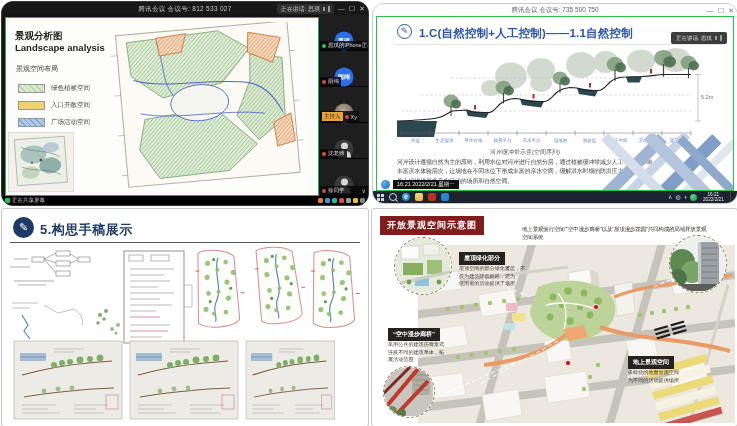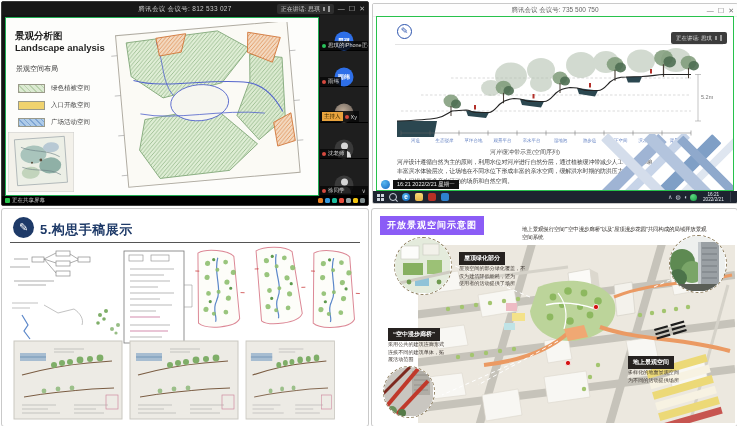--- a/index.html
+++ b/index.html
@@ -1,19 +1,19 @@
 <!DOCTYPE html>
 <html><head>
 <meta charset="utf-8">
 <style>
   html,body{margin:0;padding:0;background:#fff;}
   #root{position:relative;width:737px;height:426px;background:#fff;overflow:hidden;
         font-family:"Liberation Sans","DejaVu Sans",sans-serif;}
   .p{position:absolute;}
-  .panel{position:absolute;overflow:hidden;border-radius:2px;}
+  .panel{position:absolute;overflow:hidden;border-radius:12px;}
 
   
   .tl{left:1px;top:1px;width:366px;height:203px;background:#141414;border:1px solid #3a3a3a;}
   .tl-titlebar{position:absolute;left:0;top:0;right:0;height:13px;background:#181818;}
   .tl-title{position:absolute;left:0;right:0;top:3px;text-align:center;font-size:6.5px;color:#c8c8c8;letter-spacing:.3px;}
   .tl-toast{position:absolute;right:34px;top:2px;height:10px;background:#2e2e2e;border-radius:2px;
             display:flex;align-items:center;gap:3px;padding:0 4px;}
   .tl-toast .txt{font-size:6px;color:#cfcfcf;white-space:nowrap;}
   .sigbar{width:2px;height:4px;background:#9a9a9a;display:inline-block;}
   .sigbar.tall{height:6px;}
@@ -103,21 +103,21 @@
   
   .bl{left:1px;top:208px;width:366px;height:217px;background:#fff;border:1px solid #c9c9c9;border-radius:3px;}
   .bl-logo{position:absolute;left:11px;top:8px;width:21px;height:21px;border-radius:50%;background:#1e3a68;color:#fff;
            font-size:11px;line-height:21px;text-align:center;}
   .bl-h1{position:absolute;left:38px;top:12px;font-size:13px;font-weight:bold;color:#1e3a68;letter-spacing:.5px;}
   .bl-hr{position:absolute;left:8px;right:8px;top:33px;height:1px;background:#555;}
   .bl-art{position:absolute;left:2px;right:2px;top:36px;bottom:2px;}
 
   
   .br{left:371px;top:208px;width:365px;height:217px;background:#fff;border:1px solid #c9c9c9;border-radius:3px;}
-  .br-titlebox{position:absolute;left:8px;top:7px;background:#8b5cf6;color:#fff;font-size:9px;font-weight:bold;
+  .br-titlebox{position:absolute;left:8px;top:7px;background:#7f1d1d;color:#fff;font-size:9px;font-weight:bold;
                padding:3px 7px;letter-spacing:1px;}
   .br-intro{position:absolute;left:150px;top:16px;font-size:6px;color:#2e2a26;line-height:1.5;letter-spacing:-.2px;white-space:nowrap;transform:scale(.92);transform-origin:left top;}
   .br-art{position:absolute;left:46px;top:36px;width:317px;height:178px;}
   .callout-circle{position:absolute;border-radius:50%;overflow:hidden;border:1.5px dashed #8a7a5a;background:#fff;box-sizing:border-box;}
   .cc1{left:22px;top:28px;width:58px;height:58px;}
   .cc2{left:297px;top:26px;width:58px;height:58px;}
   .cc3{left:11px;top:157px;width:52px;height:52px;}
   .chip{position:absolute;background:#262220;color:#fff;font-size:6px;font-weight:bold;padding:2px 5px;white-space:nowrap;}
   .chipbody{position:absolute;font-size:6px;color:#3c3530;line-height:1.5;transform:scale(.85);transform-origin:left top;white-space:nowrap;}
 </style>
@@ -285,20 +285,21 @@
       <span class="tr-title">腾讯会议 会议号: 735 500 750</span>
       <div class="winctl light">
         <span>—</span>
         <span>☐</span>
         <span>✕</span>
       </div>
     </div>
 
     <div class="tr-body">
       <div class="tr-logo">✎</div>
+      <div class="tr-h1">1.C(自然控制+人工控制)——1.1自然控制</div>
       <div class="tr-hr"></div>
       <div class="tr-toast">
         <span class="txt">正在讲话: 思琪</span>
         <span class="sigbar"></span>
         <span class="sigbar tall"></span>
       </div>
 
       <div class="p" style="left:14px;top:30px;width:330px;height:100px;">
         <svg width="330" height="100" viewBox="0 0 660 200">
           <defs>

